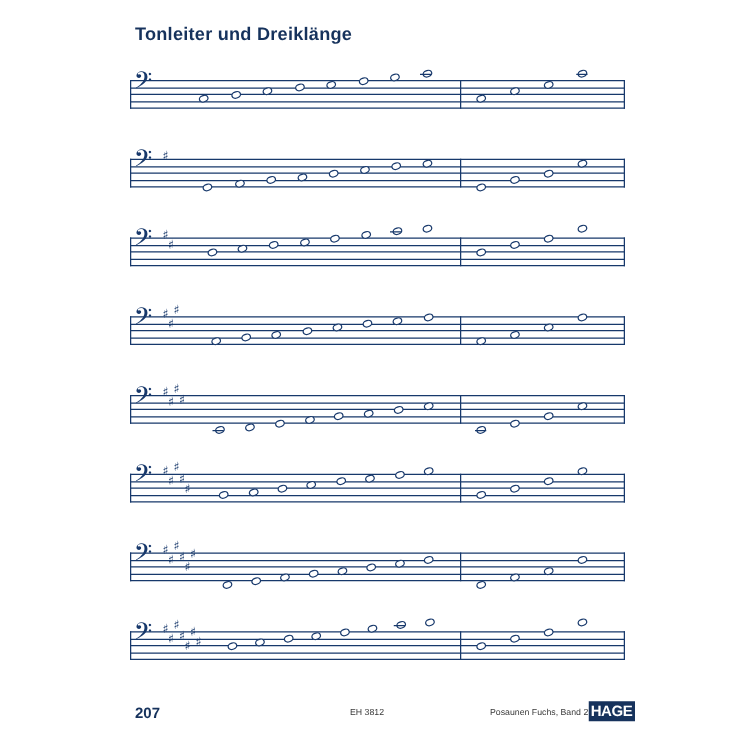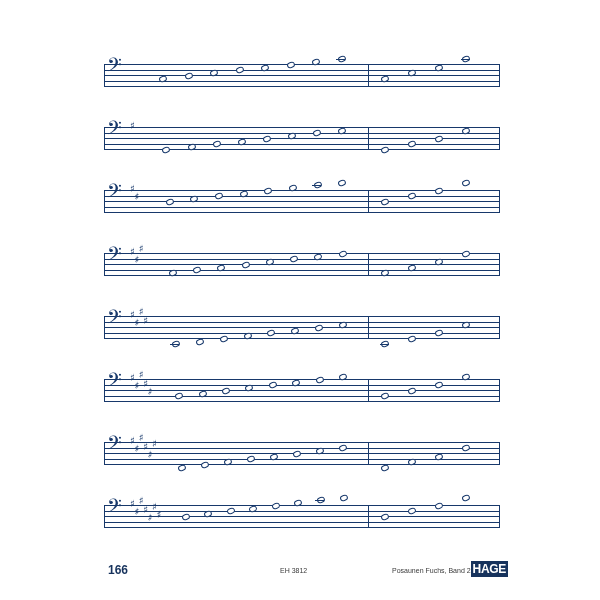--- a/index.html
+++ b/index.html
@@ -171,20 +171,21 @@
     background: #16325c;
     color: #ffffff;
     padding: 1px 2px;
   }
 </style>
 </head>
 <body>
 
 <div class="page">
 
+  <div class="title">Tonleiter und Dreiklänge</div>
 
   <div class="systems" id="systems">
       <div class="system">
         <div class="lbl lbl-scale"></div>
         <div class="lbl lbl-chord"></div>
         <div class="staff">
           <div class="line l0"></div>
           <div class="line l1"></div>
           <div class="line l2"></div>
           <div class="line l3"></div>
@@ -536,18 +537,18 @@
         <div class="notename" style="left: 280px; top: 40px;"></div>
         <div class="note" style="left: 304.2px; top: 15.4px;"></div>
         <div class="notename" style="left: 307px; top: 40px;"></div>
         <div class="note" style="left: 331.2px; top: 9.9px;"></div>
         <div class="notename" style="left: 334px; top: 40px;"></div>
         <div class="note" style="left: 358.2px; top: 1.65px;"></div>
         <div class="notename" style="left: 361px; top: 40px;"></div>
       </div>
     </div>
 
-  <div class="footer-pageno">166</div>
+  <div class="footer-pageno">207</div>
   <div class="footer-center">EH 3812</div>
   <div class="footer-right">Posaunen Fuchs, Band 2</div>
   <div class="footer-logo"><span class="bar">HAGE</span></div>
 
 </div>
 
 </body></html>

